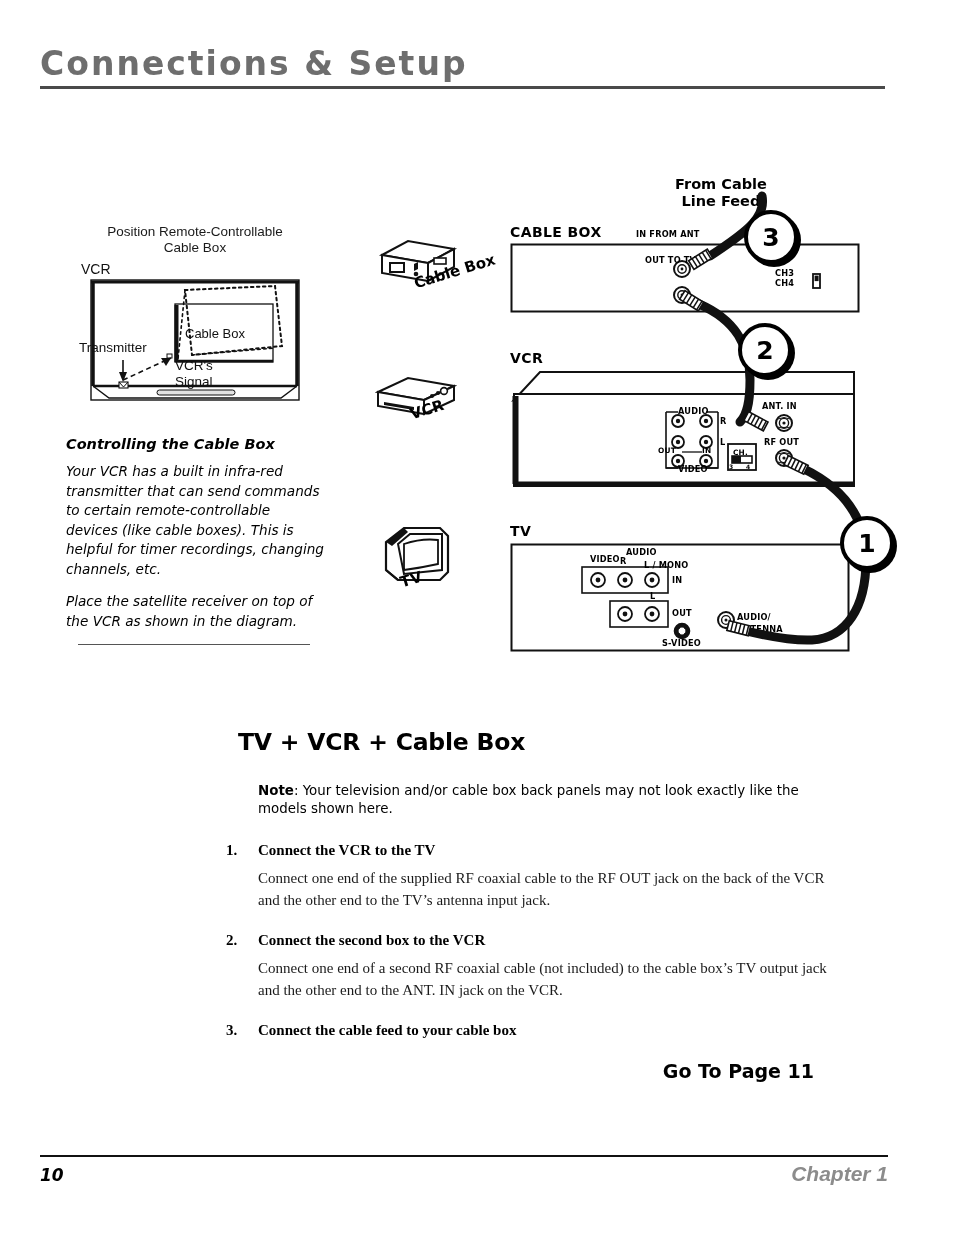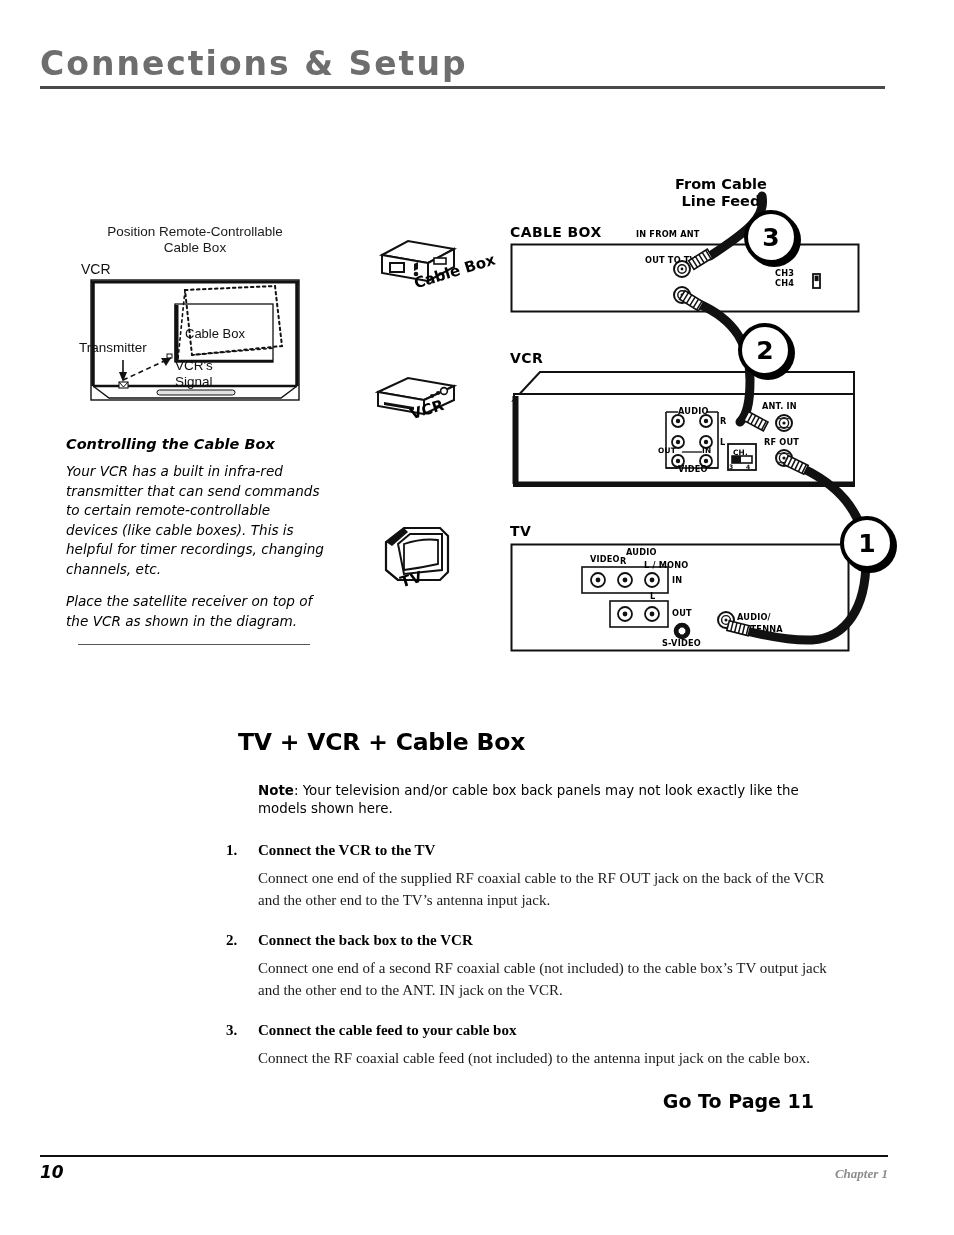--- a/index.html
+++ b/index.html
@@ -238,24 +238,24 @@
     margin-top: 5px;
   }
   .footer .pageno {
     font-family: "DejaVu Sans", sans-serif;
     font-weight: bold;
     font-style: italic;
     font-size: 17px;
     color: #000;
   }
   .footer .chapter {
-    font-family: Liberation Serif, serif;
+    font-family: Liberation Sans, sans-serif;
     font-weight: bold;
     font-style: italic;
-    font-size: 13px;
+    font-size: 21px;
     color: #8c8c8c;
   }
 </style>
 </head>
 <body>
 
 <div class="page">
 
   <div class="page-header">
     <div class="title">Connections &amp; Setup</div>
@@ -597,28 +597,27 @@
     </p>
 
     <div class="step">
       <span class="step-num">1.</span>
       <div class="step-title">Connect the VCR to the TV</div>
       <div class="step-body">Connect one end of the supplied RF coaxial cable to the RF OUT jack on the back of the VCR and the other end to the TV’s antenna input jack.</div>
     </div>
 
     <div class="step">
       <span class="step-num">2.</span>
-      <div class="step-title">Connect the back box to the VCR</div>
+      <div class="step-title">Connect the second box to the VCR</div>
       <div class="step-body">Connect one end of a second RF coaxial cable (not included) to the cable box’s TV output jack and the other end to the ANT. IN jack on the VCR.</div>
     </div>
 
     <div class="step">
       <span class="step-num">3.</span>
       <div class="step-title">Connect the cable feed to your cable box</div>
-      <div class="step-body">Connect the RF coaxial cable feed (not included) to the antenna input jack on the cable box.</div>
     </div>
 
     <div class="goto">Go To Page 11</div>
   </div>
 
   <div class="footer">
     <div class="rule"></div>
     <div class="footer-row">
       <span class="pageno">10</span>
       <span class="chapter">Chapter 1</span>

